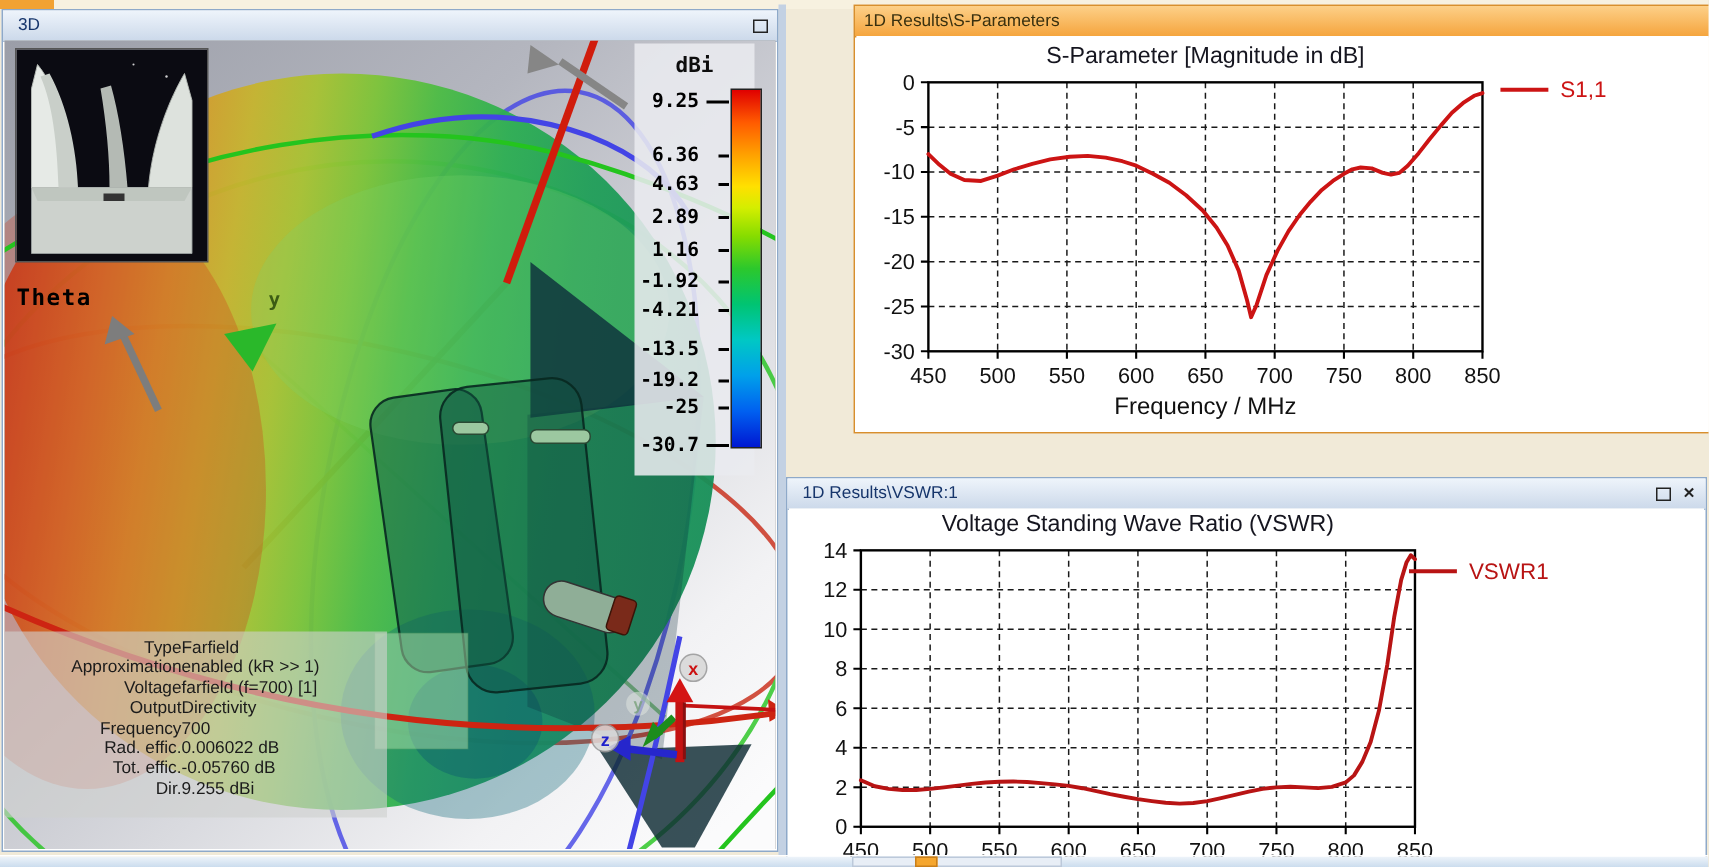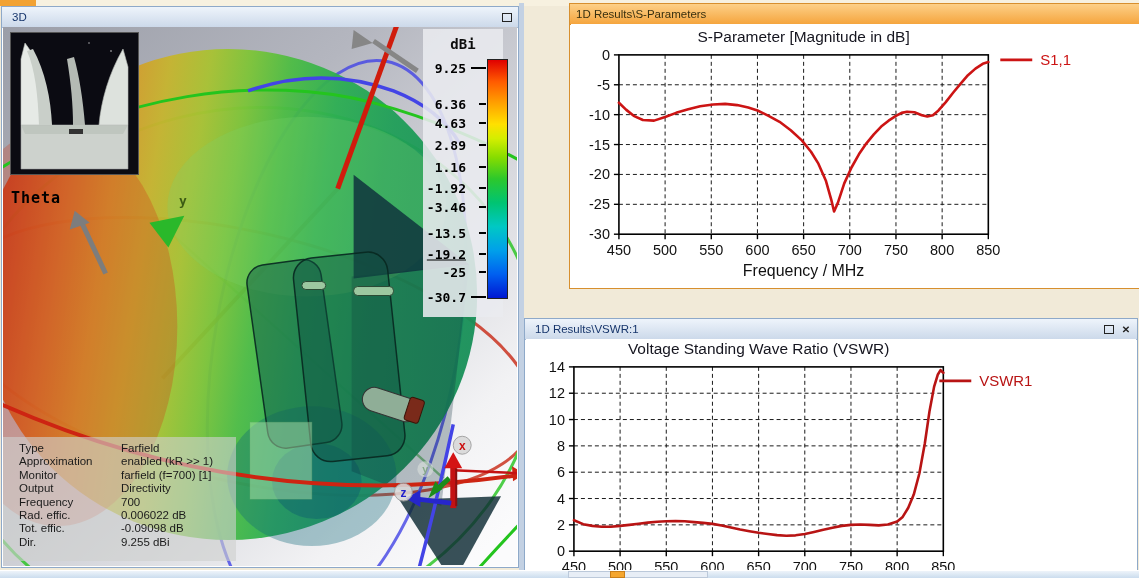--- a/index.html
+++ b/index.html
@@ -24,22 +24,22 @@
   #inset{position:absolute;left:7px;top:5px;width:127px;height:141px;border:1px solid #555;}
   #colorbar-panel{position:absolute;left:420px;top:2px;width:80px;height:288px;background:rgba(233,234,239,.88);}
   .cb-title{position:absolute;left:16px;top:7px;width:48px;text-align:center;
     font:bold 14px "DejaVu Sans Mono",monospace;color:#0d0d0d;}
   .cb-bar{position:absolute;left:64px;top:30px;width:21px;height:240px;border:1px solid #222;box-sizing:border-box;
     background:linear-gradient(#e00000 0%,#ff5a00 9%,#ffa000 18%,#ffe000 27%,#d4ee00 33%,#86dc00 41%,
       #2cc82c 50%,#00c472 60%,#00c8c4 70%,#00a0ea 80%,#0060f0 90%,#0018d2 100%);}
   .cb-label{position:absolute;right:37px;transform:translateY(-50%);
     font:bold 13px "DejaVu Sans Mono",monospace;color:#000;white-space:nowrap;}
   .cb-tick{position:absolute;height:2px;background:#000;}
-  #info-panel{position:absolute;left:0;top:410px;width:233px;height:124px;background:rgba(206,208,206,.62);
-    font-size:11.5px;color:#1b1b1b;padding:5px 0 0 16px;box-sizing:border-box;}
+  #info-panel{position:absolute;left:0;top:394px;width:255px;height:124px;background:rgba(206,208,206,.62);
+    font-size:11.5px;color:#1b1b1b;padding:5px 0 0 16px;box-sizing:border-box;text-align:right;}
   .info-row{display:flex;height:13.4px;line-height:13.4px;}
   .info-label{width:102px;}
   #theta-label{position:absolute;left:8px;top:162px;font:bold 15px "DejaVu Sans Mono",monospace;
     letter-spacing:1px;color:#000000;}
   #y-axis-label{position:absolute;left:176px;top:166px;font:bold 13px "DejaVu Sans Mono",monospace;color:#3c5c14;}
 
   
   #top-strip{position:absolute;left:0;top:0;width:1139px;height:6px;background:#f7f1e0;z-index:0;}
   #top-orange-chip{position:absolute;left:0;top:0;width:36px;height:6px;background:#f2a233;z-index:2;}
   #gap-strip{position:absolute;left:519px;top:3px;width:5px;height:567px;background:#c3d1e3;z-index:0;}
@@ -193,61 +193,61 @@
           <div class="cb-label" style="top: 74.506px; text-align: center;">6.36</div>
           <div class="cb-tick" style="top: 73.506px; left: 56px; width: 7px;"></div>
           <div class="cb-label" style="top: 94.498px;">4.63</div>
           <div class="cb-tick" style="top: 93.498px; left: 56px; width: 7px;"></div>
           <div class="cb-label" style="top: 116.156px;">2.89</div>
           <div class="cb-tick" style="top: 115.156px; left: 56px; width: 7px;"></div>
           <div class="cb-label" style="top: 138.052px;">1.16</div>
           <div class="cb-tick" style="top: 137.052px; left: 56px; width: 7px;"></div>
           <div class="cb-label" style="top: 158.996px;">-1.92</div>
           <div class="cb-tick" style="top: 157.996px; left: 56px; width: 7px;"></div>
-          <div class="cb-label" style="top: 177.56px;">-3.46</div>
+          <div class="cb-label" style="top: 177.56px;">-4.21</div>
           <div class="cb-tick" style="top: 176.56px; left: 56px; width: 7px;"></div>
           <div class="cb-label" style="top: 203.502px;">-13.5</div>
           <div class="cb-tick" style="top: 202.502px; left: 56px; width: 7px;"></div>
-          <div class="cb-label" style="top: 225.16px; text-decoration: underline;">-19.2</div>
+          <div class="cb-label" style="top: 225.16px;">-19.2</div>
           <div class="cb-tick" style="top: 224.16px; left: 56px; width: 7px;"></div>
           <div class="cb-label" style="top: 243.248px;">-25</div>
           <div class="cb-tick" style="top: 242.248px; left: 56px; width: 7px;"></div>
           <div class="cb-label" style="top: 268px;">-30.7</div>
           <div class="cb-tick" style="top: 267px; left: 48px; width: 15px;"></div>
         </div>
     </div>
 
     <div id="info-panel">
         <div class="info-row">
           <span class="info-label">Type</span>
           <span class="info-value">Farfield</span>
         </div>
         <div class="info-row">
           <span class="info-label">Approximation</span>
           <span class="info-value">enabled (kR &gt;&gt; 1)</span>
         </div>
         <div class="info-row">
-          <span class="info-label">Monitor</span>
+          <span class="info-label">Voltage</span>
           <span class="info-value">farfield (f=700) [1]</span>
         </div>
         <div class="info-row">
           <span class="info-label">Output</span>
           <span class="info-value">Directivity</span>
         </div>
         <div class="info-row">
           <span class="info-label">Frequency</span>
           <span class="info-value">700</span>
         </div>
         <div class="info-row">
           <span class="info-label">Rad. effic.</span>
           <span class="info-value">0.006022 dB</span>
         </div>
         <div class="info-row">
           <span class="info-label">Tot. effic.</span>
-          <span class="info-value">-0.09098 dB</span>
+          <span class="info-value">-0.05760 dB</span>
         </div>
         <div class="info-row">
           <span class="info-label">Dir.</span>
           <span class="info-value">9.255 dBi</span>
         </div>
       </div>
   </div>
 </div>
 
 <div class="win" id="winS11" style="left:524px;top:3px;width:614px;height:286px;border-color:#d78f2e;margin-left:45px;">

